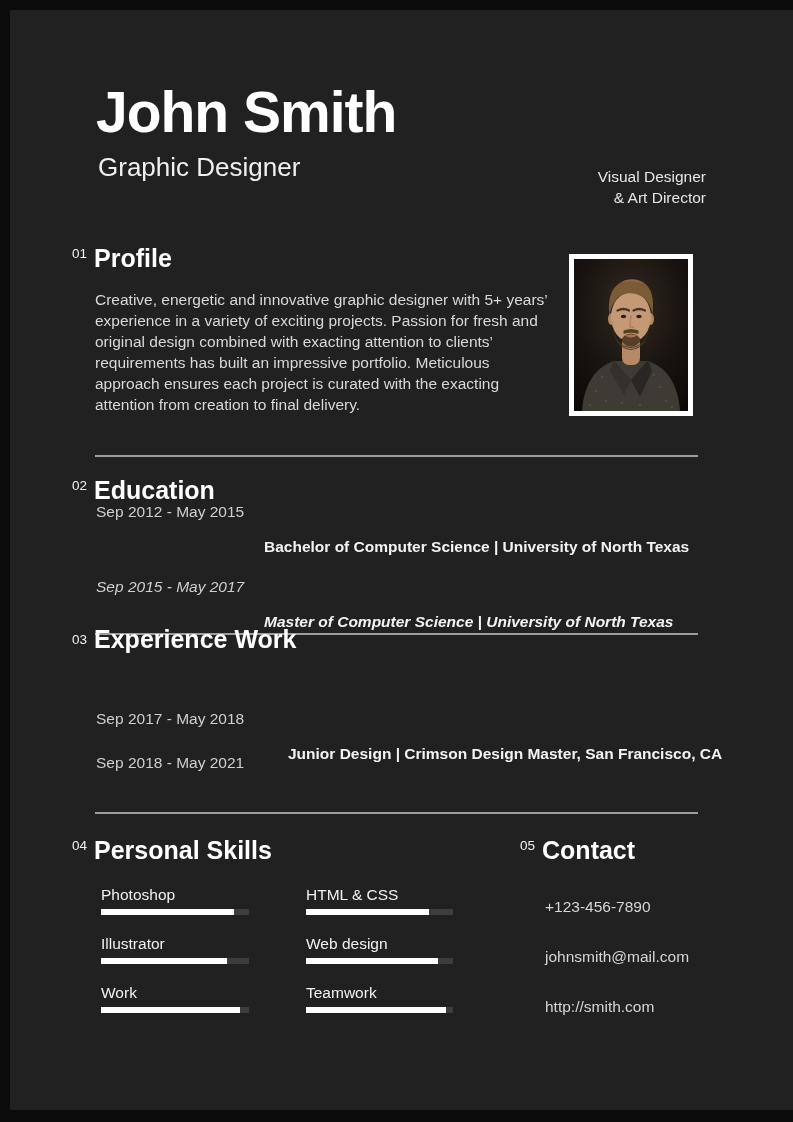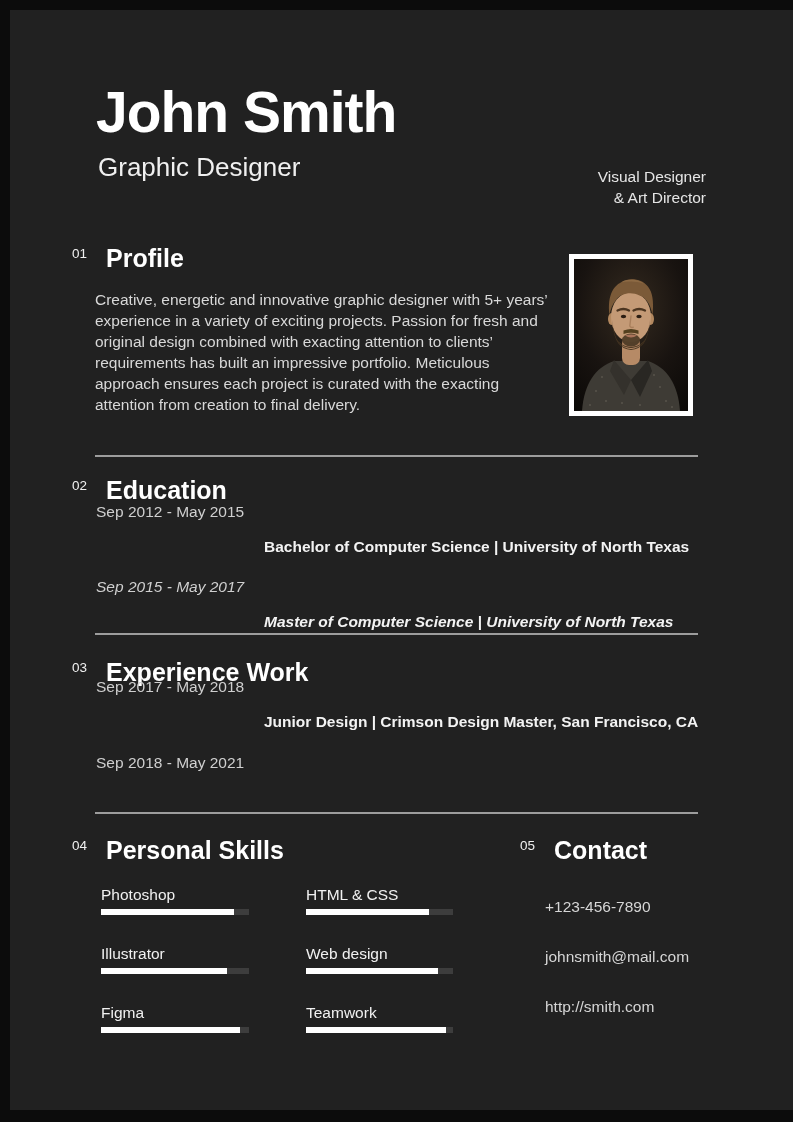--- a/index.html
+++ b/index.html
@@ -22,21 +22,21 @@
   }
   .subtitle{
     left:88px;top:142px;
     font-size:26px;font-weight:400;color:#f0f0f0;line-height:1.2;
   }
   .tagline{
     right:91px;top:156px;
     font-size:15.5px;color:#e5e5e5;text-align:right;line-height:21px;
   }
   .sec-head{
-    position:absolute;display:flex;align-items:flex-start;gap:19px;
+    position:absolute;display:flex;align-items:flex-start;gap:7px;
   }
   .sec-num{
     font-size:13.5px;color:#f0f0f0;font-weight:400;line-height:1;padding-top:1px;
   }
   .sec-title{
     font-size:25px;font-weight:700;color:#ffffff;line-height:1;
   }
   .profile-body{
     left:85px;top:279px;width:458px;margin:0;
     font-size:15.5px;line-height:21px;color:#d8d8d8;
@@ -50,21 +50,21 @@
   }
   .row{
     position:absolute;left:86px;display:flex;align-items:flex-start;
     font-size:15.5px;line-height:18px;white-space:nowrap;
   }
   .row .period{width:168px;flex:0 0 168px;color:#cfcfcf;font-weight:400;}
   .row .detail{color:#f3f3f3;font-weight:700;margin-top:35px;}
   .skill-col{position:absolute;top:876px;}
   .skill-col.c1{left:91px;width:148px;}
   .skill-col.c2{left:296px;width:147px;}
-  .skill-item{margin-bottom:30px;}
+  .skill-item{margin-bottom:20px;}
   .skill-label{font-size:15.5px;color:#f1f1f1;line-height:18px;margin-bottom:5px;}
   .skill-track{width:100%;height:6px;background:#3d3d3d;}
   .skill-fill{height:100%;background:#ffffff;}
   .contact-items{left:535px;top:888px;width:170px;}
   .contact-item{position:absolute;left:0;font-size:15.5px;color:#d6d6d6;line-height:18px;white-space:nowrap;}
   .ci-0{top:0;}
   .ci-1{top:50px;}
   .ci-2{top:100px;}
 </style>
 </head>
@@ -153,25 +153,25 @@
       <span class="period">Sep 2012 - May 2015</span>
       <span class="detail">Bachelor of Computer Science | University of North Texas</span>
     </div>
     <div class="row" style="top:568px;font-style:italic;">
       <span class="period">Sep 2015 - May 2017</span>
       <span class="detail">Master of Computer Science | University of North Texas</span>
     </div>
 
     <div class="abs divider" style="top:623px;"></div>
 
-    <div class="sec-head" style="left:62px;top:650px;">
+    <div class="sec-head" style="left:62px;top:617px;align-items:center;">
       <span class="sec-num">03</span>
       <span class="sec-title">Experience Work</span>
     </div>
-    <div class="row" style="top:668px;">
+    <div class="row" style="top:700px;gap:24px;">
       <span class="period">Sep 2017 - May 2018</span>
       <span class="detail">Junior Design | Crimson Design Master, San Francisco, CA</span>
     </div>
     <div class="row" style="top:744px;flex-direction:column;">
       <span class="period">Sep 2018 - May 2021</span>
     </div>
 
     <div class="abs divider" style="top:802px;"></div>
 
     <div class="sec-head" style="left:62px;top:828px;">
@@ -186,21 +186,21 @@
             <div class="skill-fill" style="width: 90%;"></div>
           </div>
       </div>
       <div class="skill-item">
         <div class="skill-label">Illustrator</div>
         <div class="skill-track">
             <div class="skill-fill" style="width: 85%;"></div>
           </div>
       </div>
       <div class="skill-item">
-        <div class="skill-label">Figma</div>
+        <div class="skill-label">Work</div>
         <div class="skill-track">
             <div class="skill-fill" style="width: 94%;"></div>
           </div>
       </div>
     </div>
 
     <div class="skill-col c2">
       <div class="skill-item">
         <div class="skill-label">HTML &amp; CSS</div>
         <div class="skill-track">

